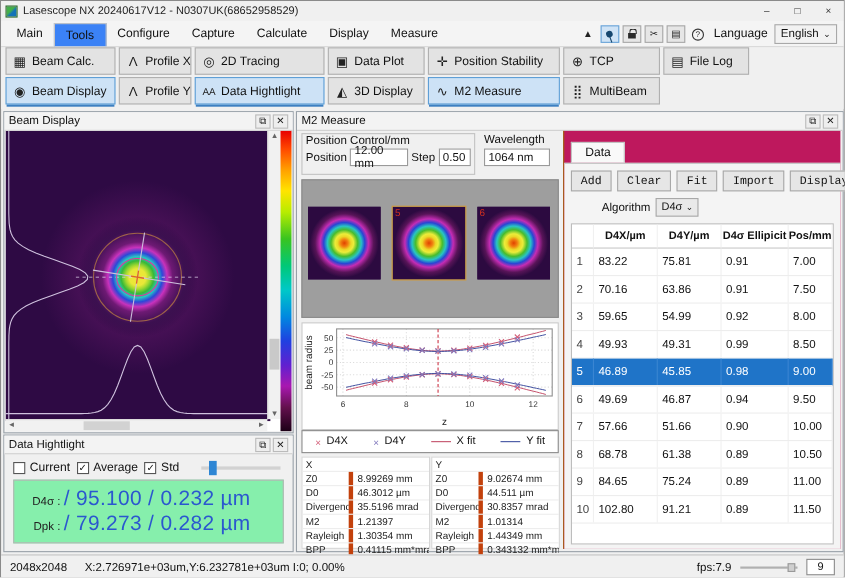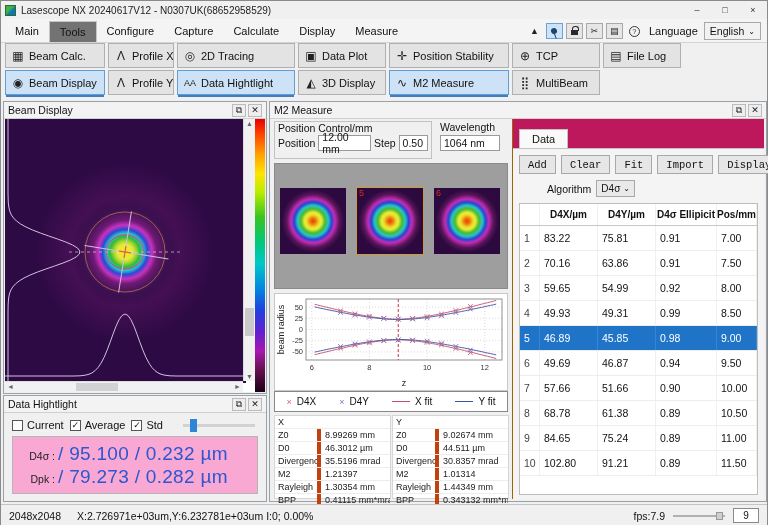--- a/index.html
+++ b/index.html
@@ -10,21 +10,21 @@
   
   .titlebar{position:absolute;left:0;top:0;width:100%;height:18px;display:flex;align-items:center;gap:5px;padding-left:4px;background:#f0f0f0;}
   .app-icon{width:11px;height:11px;background:linear-gradient(135deg,#44b04a 40%,#1273b8 60%);border:1px solid #2a6a2a;}
   .title-text{font-size:10px;color:#222;text-align:center;}
   .win-controls{margin-left:auto;display:flex;height:18px;}
   .win-btn{width:28px;display:flex;align-items:center;justify-content:center;font-size:9px;color:#333;}
 
   
   .menubar{position:absolute;left:0;top:18px;width:100%;height:24px;background:#f4f4f4;border-bottom:1px solid #d4d4d4;display:flex;align-items:flex-end;padding-left:4px;}
   .menu-tab{padding:4px 10px 4px;font-size:11px;color:#111;}
-  .menu-tab.active{background:#737373;border:1px solid #c6c6c6;border-bottom:none;}
+  .menu-tab.active{background:#3b82f6;border:1px solid #c6c6c6;border-bottom:none;}
   .menu-right{margin-left:auto;display:flex;align-items:center;gap:3px;padding-right:6px;padding-bottom:2px;}
   .mini-btn{width:17px;height:16px;border:1px solid #a8a8a8;background:#e6e6e6;display:flex;align-items:center;justify-content:center;font-size:9px;color:#222;}
   .mini-btn.flat{border:none;background:none;}
   .mini-btn.pin{background:#cfe3f6;border-color:#6aa3d8;}
   .pin-shape{width:6px;height:6px;border-radius:50%;background:#17476f;position:relative;transform:rotate(-20deg);}
   .pin-shape::after{content:'';position:absolute;top:5px;left:2px;width:1px;height:6px;background:#17476f;}
   .lock-shape{width:7px;height:5px;background:#2a2a2a;position:relative;margin-top:3px;}
   .lock-shape::before{content:'';position:absolute;left:1px;top:-4px;width:5px;height:4px;border:1px solid #2a2a2a;border-bottom:none;border-radius:3px 3px 0 0;}
   .help-circle{width:11px;height:11px;border:1px solid #333;border-radius:50%;display:flex;align-items:center;justify-content:center;font-size:7.5px;color:#333;}
   .lang-label{font-size:11px;margin:0 3px;}
@@ -55,21 +55,21 @@
   .colorbar{position:absolute;right:0;top:0;bottom:0;width:10px;
     background:linear-gradient(to bottom,#e80000 0%,#ff4800 6%,#ffa000 13%,#ffe400 20%,#b8ec00 27%,#38c420 36%,#00c878 45%,#00c8c8 53%,#0088e0 62%,#2040e0 70%,#6020d0 78%,#a818b0 85%,#64104e 92%,#1c0016 100%);}
 
   
   .dh-body{position:absolute;left:1px;right:1px;top:17px;bottom:1px;padding:6px 7px 0;}
   .dh-row{display:flex;align-items:center;gap:4px;font-size:11px;}
   .cb-group{display:flex;align-items:center;gap:4px;margin-right:6px;}
   .cb{width:11px;height:11px;border:1px solid #555;background:#fff;display:inline-flex;align-items:center;justify-content:center;font-size:9px;line-height:1;color:#111;flex:none;}
   .dh-slider{margin-left:10px;width:72px;height:3px;background:#d2d2d2;position:relative;}
   .dh-thumb{position:absolute;left:7px;top:-5px;width:7px;height:13px;background:#2e86d4;}
-  .dh-valuebox{margin-top:5px;height:58px;border:1px solid #b5b5b5;background:#f9a8d4;display:flex;flex-direction:column;justify-content:center;gap:1px;padding:0 4px;}
+  .dh-valuebox{margin-top:5px;height:58px;border:1px solid #b5b5b5;background:#86efac;display:flex;flex-direction:column;justify-content:center;gap:1px;padding:0 4px;}
   .dh-line{display:flex;align-items:baseline;}
   .dh-label{width:38px;text-align:right;font-size:10.5px;color:#222;margin-right:3px;flex:none;}
   .dh-value{font-size:19px;color:#2b57cf;letter-spacing:.3px;white-space:nowrap;}
 
   
   .m2-body{position:absolute;left:0;right:0;top:17px;bottom:0;}
   .m2-left{position:absolute;left:4px;top:2px;width:234px;bottom:2px;}
   .pos-group{position:absolute;left:0;top:0;width:158px;height:38px;border:1px solid #c2c2c2;padding:0 3px;font-size:10.5px;}
   .pos-row{display:flex;align-items:center;gap:3px;margin-top:1px;}
   .inp{border:1px solid #9a9a9a;background:#fff;height:16px;display:flex;align-items:center;padding:0 3px;font-size:10.5px;}

